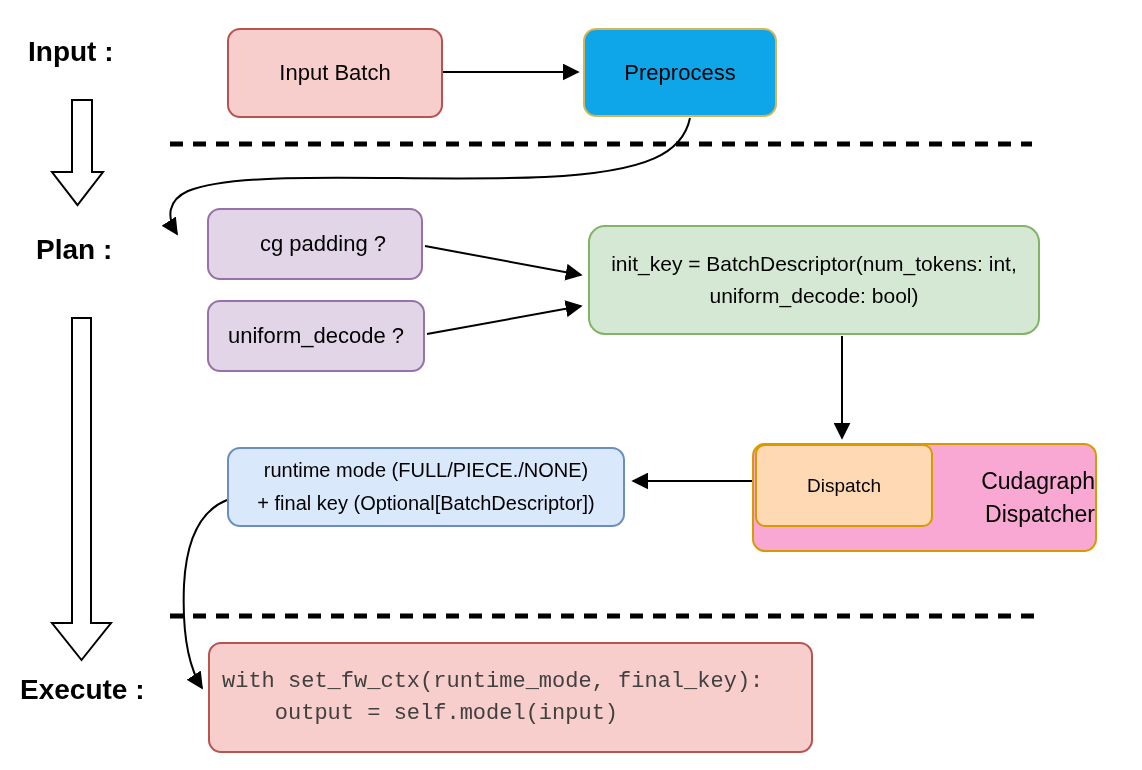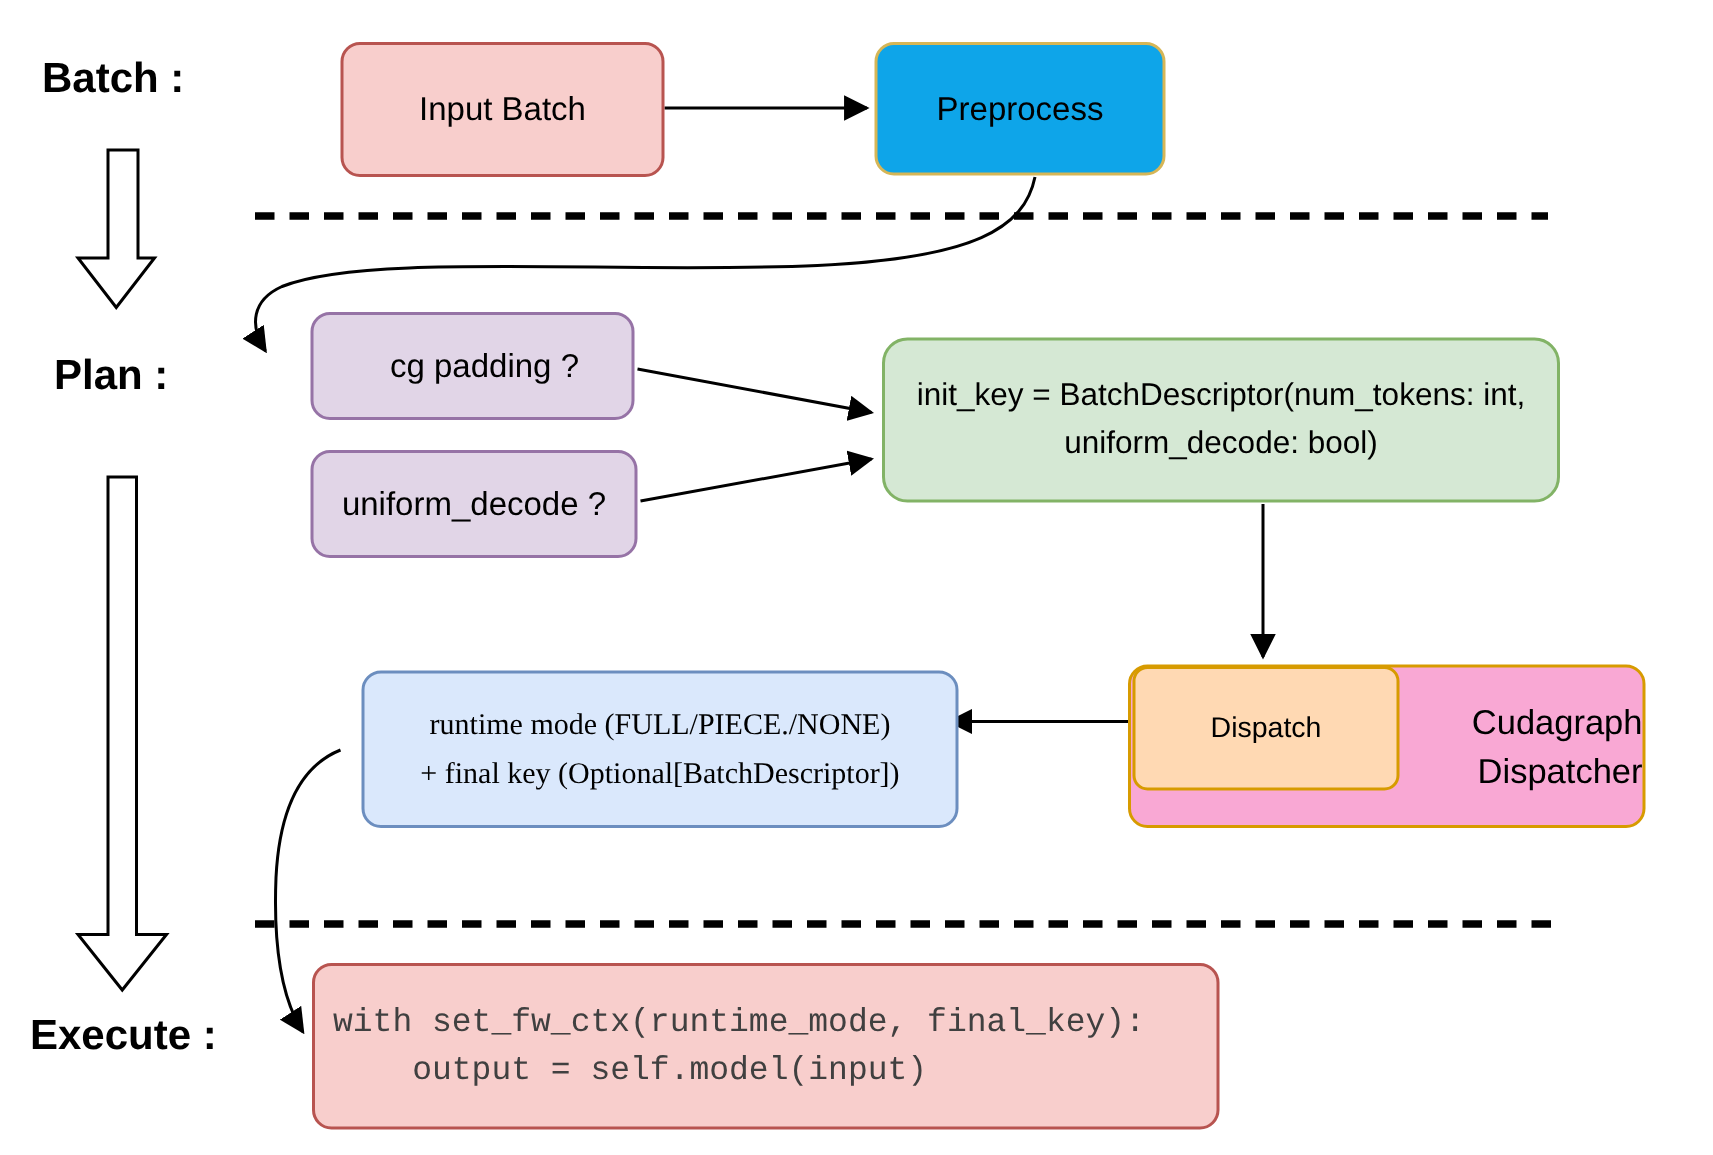--- a/index.html
+++ b/index.html
@@ -40,21 +40,21 @@
   .node .line { white-space: nowrap; }
 
   .node-input-batch   { left:227px; top:28px;  width:216px; height:90px;  background:#f8cecc; border-color:#b85450; }
   .node-preprocess    { left:583px; top:28px;  width:194px; height:89px;  background:#0ea5e9; border-color:#d6b656; }
   .node-cg-padding    { left:207px; top:208px; width:216px; height:72px;  background:#e1d5e7; border-color:#9673a6;padding-left:16px; }
   .node-uniform-decode{ left:207px; top:300px; width:218px; height:72px;  background:#e1d5e7; border-color:#9673a6; }
   .node-init-key      { left:588px; top:225px; width:452px; height:110px; background:#d5e8d4; border-color:#82b366; font-size:21px; line-height:32px;border-radius:17px; }
   .node-cudagraph     { left:752px; top:443px; width:345px; height:109px; background:#f9a8d4; border-color:#d79b00;
                         align-items:flex-end; justify-content:center; font-size:23px; line-height:33px; }
   .node-dispatch      { left:755px; top:444px; width:178px; height:83px;  background:#ffd9b3; border-color:#d79b00; font-size:19px; border-radius:10px; }
-  .node-runtime       { left:241px; top:447px; width:398px; height:105px; background:#dae8fc; border-color:#6c8ebf; font-size:20px; line-height:33px;font-family:Liberation Serif, serif; }
+  .node-runtime       { left:227px; top:447px; width:398px; height:80px; background:#dae8fc; border-color:#6c8ebf; font-size:20px; line-height:33px; }
   .node-execute-code  { left:208px; top:642px; width:605px; height:111px; background:#f8cecc; border-color:#b85450;
                         align-items:flex-start; padding-left:12px; font-family:"Liberation Mono", monospace;
                         font-size:22px; line-height:32px; color:#404040; }
   .node-execute-code .line { white-space: pre; }
 
   .label-input   { left:28px;  top:36px; }
   .label-plan    { left:36px;  top:234px; }
   .label-execute { left:20px;  top:674px; }
 </style>
 </head>
@@ -77,21 +77,21 @@
 
     <path d="M443,72 L578,72" fill="none" stroke="#000" stroke-width="2" marker-end="url(#arrowhead)"></path>
     <path d="M690,118 C683,152 650,172 545,177 C415,183 245,168 188,191 C168,200 166,217 177,234" fill="none" stroke="#000" stroke-width="2" marker-end="url(#arrowhead)"></path>
     <path d="M425,246 L581,275" fill="none" stroke="#000" stroke-width="2" marker-end="url(#arrowhead)"></path>
     <path d="M427,334 L581,306" fill="none" stroke="#000" stroke-width="2" marker-end="url(#arrowhead)"></path>
     <path d="M842,336 L842,438" fill="none" stroke="#000" stroke-width="2" marker-end="url(#arrowhead)"></path>
     <path d="M752,481 L633,481" fill="none" stroke="#000" stroke-width="2" marker-end="url(#arrowhead)"></path>
     <path d="M227,500 C197,512 186,545 184,585 C182,635 189,668 202,688" fill="none" stroke="#000" stroke-width="2" marker-end="url(#arrowhead)"></path>
   </svg>
 
-  <div class="stage-label label-input">Batch :</div>
+  <div class="stage-label label-input">Input :</div>
   <div class="stage-label label-plan">Plan :</div>
   <div class="stage-label label-execute">Execute :</div>
 
   <div class="node node-input-batch">
     <span class="line">Input Batch</span>
   </div>
 
   <div class="node node-preprocess">
     <span class="line">Preprocess</span>
   </div>

